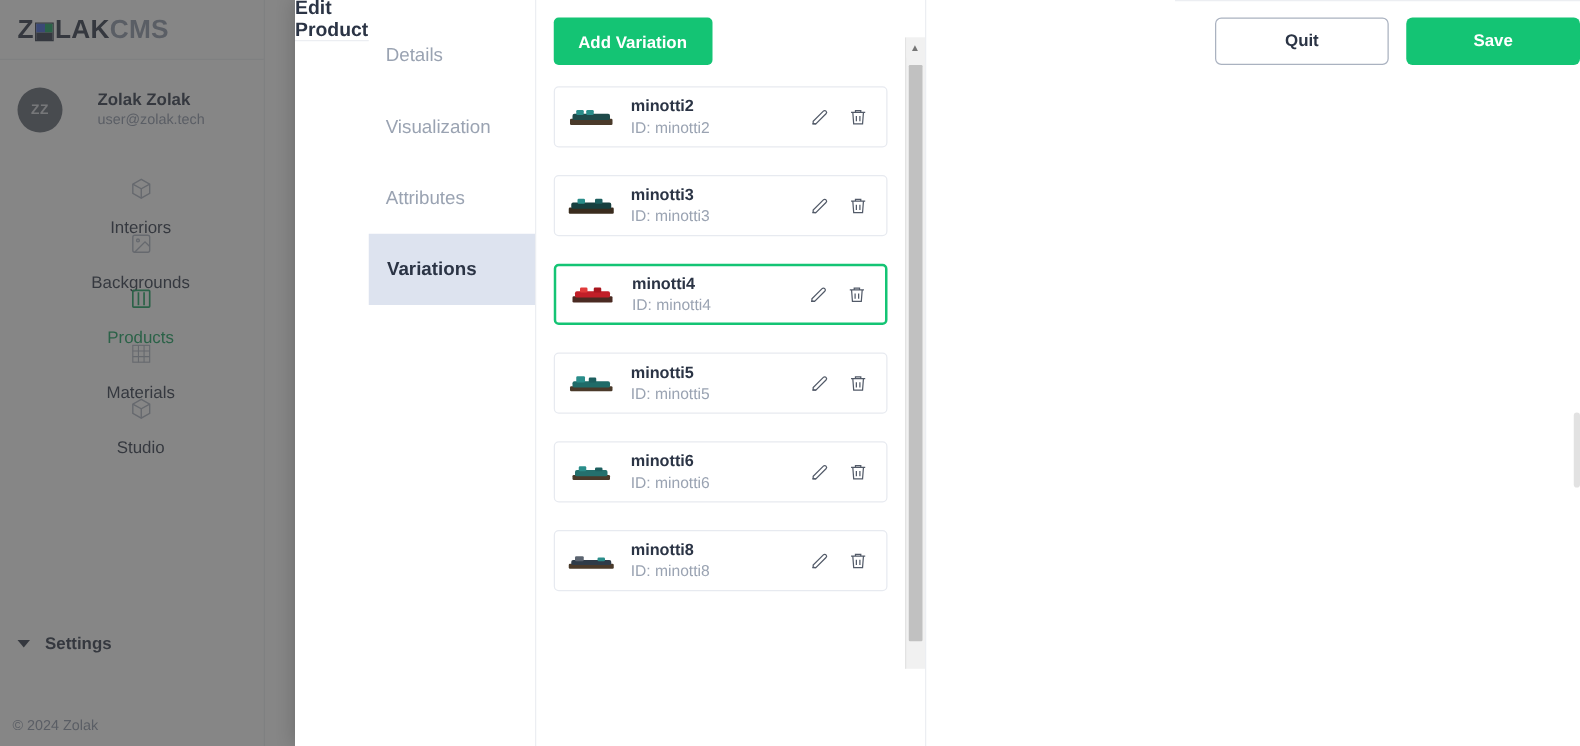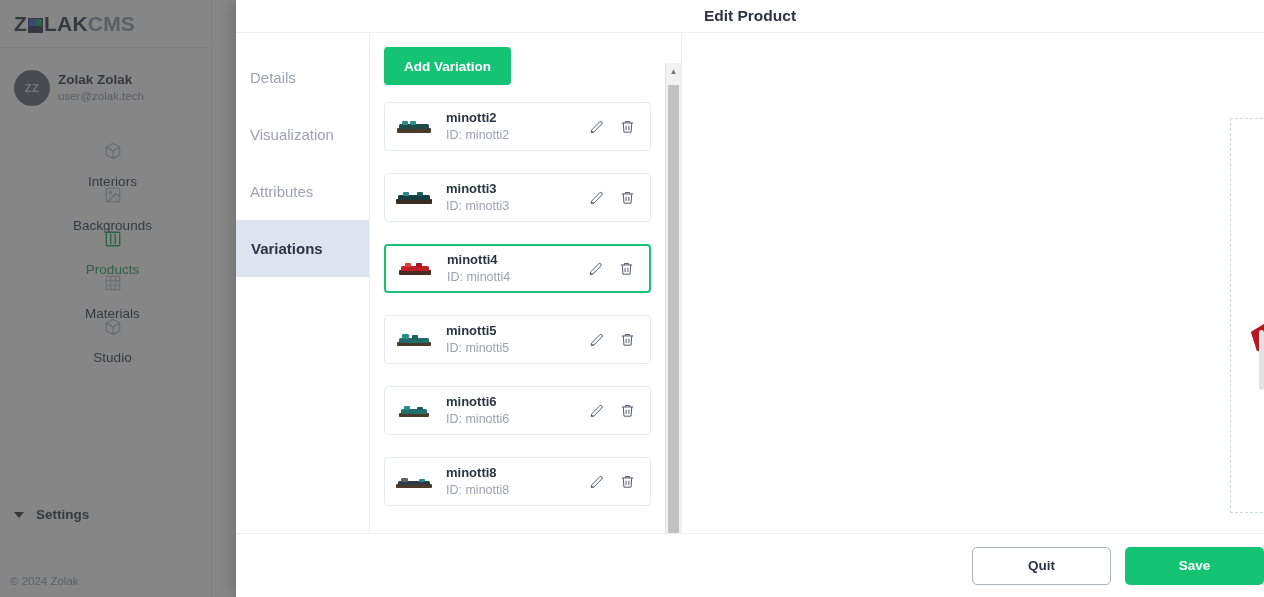--- a/index.html
+++ b/index.html
@@ -34,21 +34,21 @@
     display: inline-block; width: 15px; height: 15px;
     position: relative; top: 2px; margin: 0 1px;
     border: 1px solid #2b3445;
   }
   .logo-mark i { position: absolute; display: block; }
   .lm-a { left: 0; top: 0; width: 50%; height: 50%; background: #3b5fd6; }
   .lm-b { right: 0; top: 0; width: 50%; height: 50%; background: #12a05c; }
   .lm-c { left: 0; bottom: 0; width: 100%; height: 50%; background: #2b3445; }
 
   .sb-user {
-    display: flex; align-items: center; gap: 8px;
+    display: flex; align-items: center; gap: 28px;
     padding: 22px 0 0 14px;
   }
   .avatar {
     width: 36px; height: 36px; border-radius: 50%;
     background: #5d6470; color: #d5d8dd;
     display: flex; align-items: center; justify-content: center;
     font-size: 11px; font-weight: 600; letter-spacing: .5px;
   }
   .u-name { font-size: 13.5px; font-weight: 700; color: #2b3445; line-height: 1.35; }
   .u-mail { font-size: 11.5px; color: #8d96a8; line-height: 1.35; }
@@ -81,21 +81,21 @@
   #overlay {
     position: absolute; inset: 0;
     background: rgba(60,60,60,0.62);
   }
 
   
   #modal {
     position: absolute; left: 236px; top: 0;
     width: 1028px; height: 597px;
     background: #ffffff;
-    display: flex; flex-direction: column;
+    display: flex; flex-direction: row;
     box-shadow: -2px 0 14px rgba(0,0,0,.18);
   }
   .modal-head {
     height: 33px; flex: 0 0 33px;
     display: flex; align-items: center; justify-content: center;
     border-bottom: 1px solid #eceef2;
   }
   .modal-title { font-size: 15.5px; font-weight: 600; color: #2b3445; }
 
   .modal-body { flex: 1 1 auto; display: flex; min-height: 0; }

